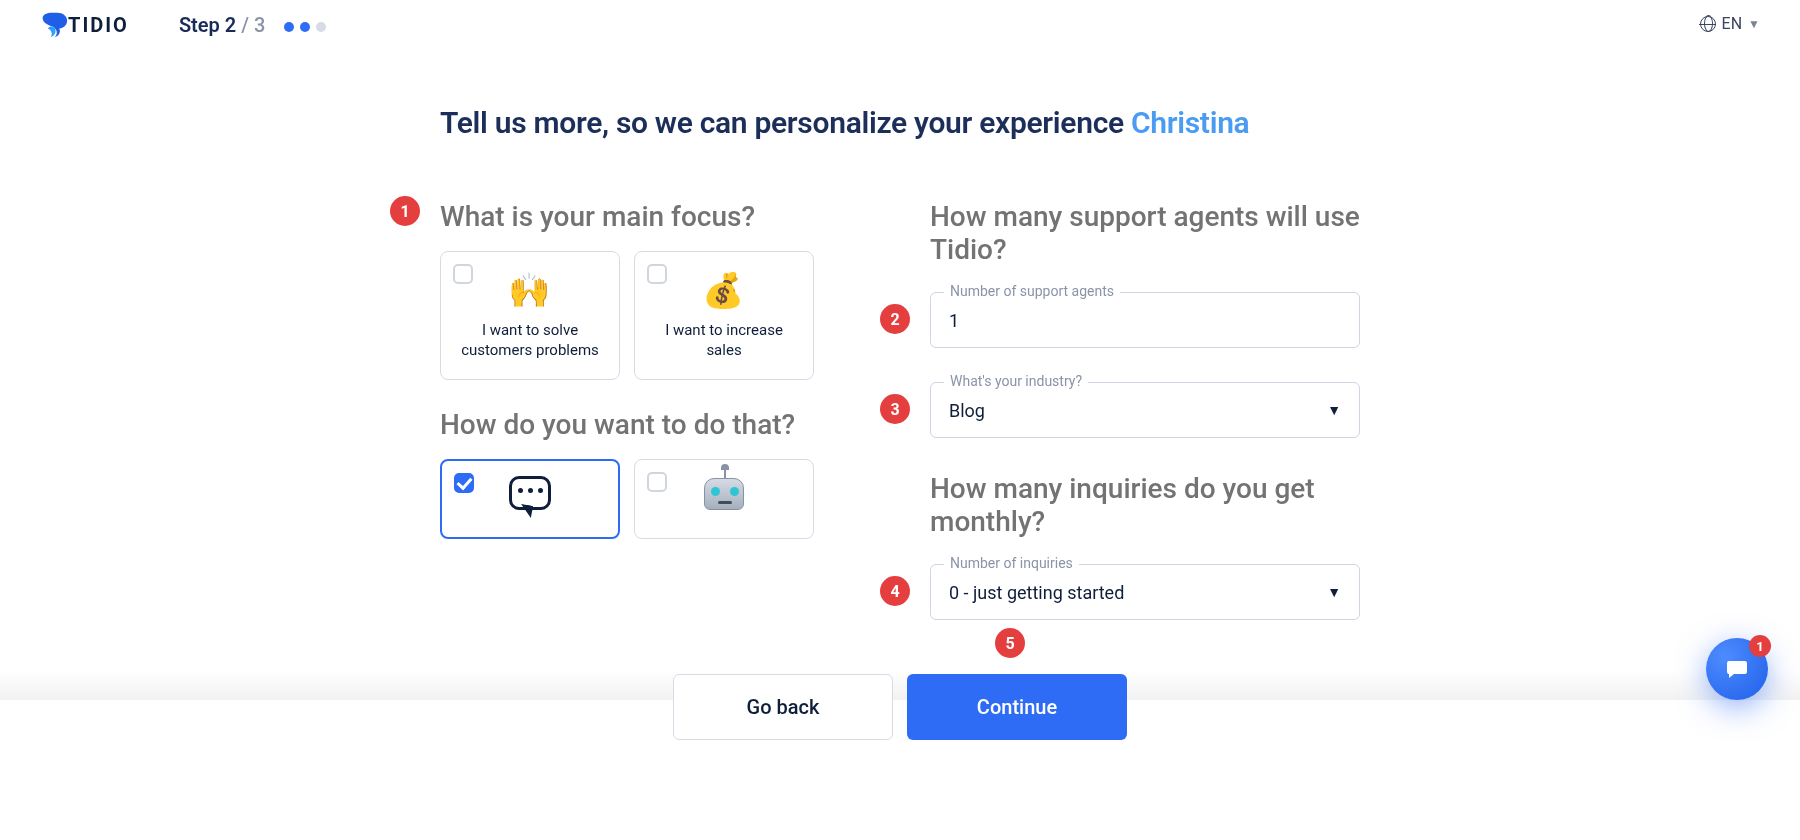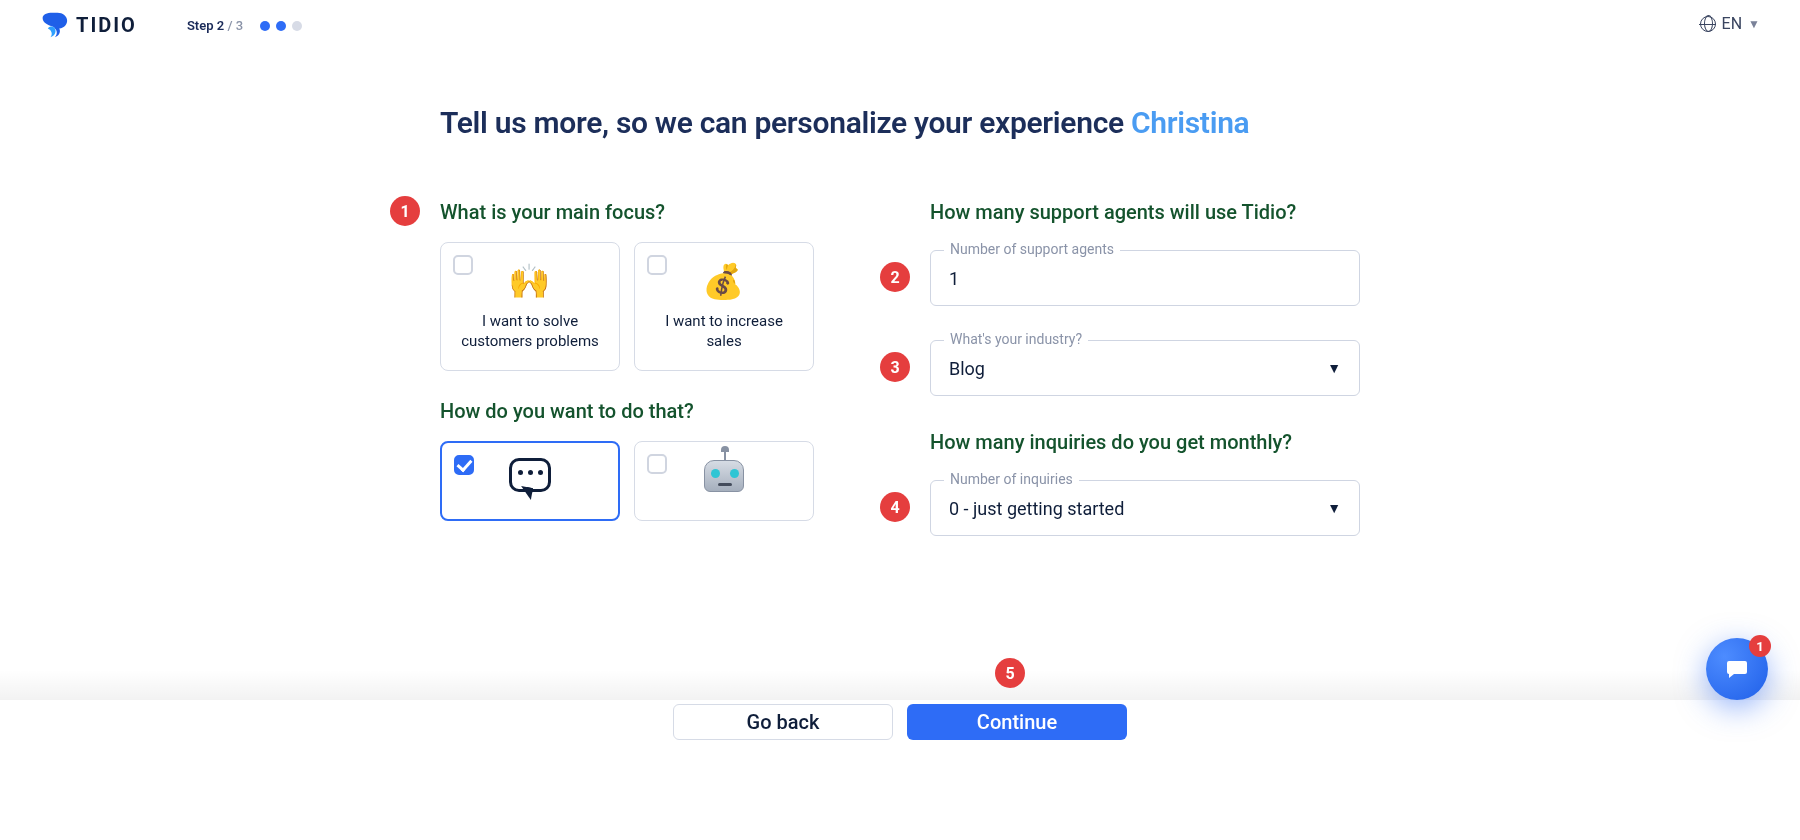--- a/index.html
+++ b/index.html
@@ -1,42 +1,42 @@
 <!DOCTYPE html>
 <html><head>
 <meta charset="utf-8">
 <style>
   * { box-sizing: border-box; margin: 0; padding: 0; font-family: -apple-system, BlinkMacSystemFont, "Segoe UI", Roboto, Arial, sans-serif; }
   body { background: #fff; color: #0f1e3a; width: 1800px; height: 840px; overflow: hidden; position: relative; }
   
   
   .header { display: flex; align-items: center; padding: 0 40px; height: 50px; position: relative; }
-  .logo { display: flex; align-items: center; gap: 8px; font-weight: 700; font-size: 20px; letter-spacing: 2px; }
+  .logo { display: flex; align-items: center; gap: 0; font-weight: 700; font-size: 20px; letter-spacing: 2px; }
   .logo-mark { width: 28px; height: 28px; position: relative; }
   .logo-mark svg { width: 100%; height: 100%; }
-  .step { margin-left: 50px; font-size: 13px; font-weight: 600; color: #1b2b59; }
+  .step { margin-left: 50px; font-size: 20px; font-weight: 600; color: #1b2b59; }
   .step .total { color: #8a93a8; font-weight: 500; }
   .dots { display: inline-flex; gap: 6px; margin-left: 14px; vertical-align: middle; }
   .dot { width: 10px; height: 10px; border-radius: 50%; background: #d7dbe6; }
   .dot.on { background: #2e6cf6; }
   .lang { position: absolute; right: 40px; top: 14px; display: flex; align-items: center; gap: 6px; color: #3a4560; font-size: 16px; cursor: pointer; }
   .lang .caret { font-size: 12px; color: #7a8299; }
   .globe-icon { width: 16px; height: 16px; border: 1.6px solid #3a4560; border-radius: 50%; position: relative; }
   .globe-icon::before { content: ""; position: absolute; left: 50%; top: -1.5px; bottom: -1.5px; width: 7px; margin-left: -3.5px; border: 1.6px solid #3a4560; border-radius: 50%; }
   .globe-icon::after { content: ""; position: absolute; left: -1.5px; right: -1.5px; top: 50%; height: 0; border-top: 1.6px solid #3a4560; }
 
   
   .main { width: 920px; margin: 55px auto 0; }
   .title { font-size: 30px; font-weight: 600; color: #1c2e5a; letter-spacing: -0.3px; }
   .title .name { color: #4a9cf2; }
   
   .grid { display: flex; gap: 60px; margin-top: 60px; }
   .col { flex: 1; position: relative; }
   
-  .qlabel { font-size: 20px; font-weight: 500; color: #14532d; margin-bottom: 18px; }
+  .qlabel { font-size: 28px; font-weight: 500; color: #737373; margin-bottom: 18px; }
   
   
   .cards { display: flex; gap: 14px; margin-bottom: 28px; }
   .card { width: 180px; border: 1px solid #d6dbe6; border-radius: 8px; padding: 14px 16px 18px; text-align: center; position: relative; cursor: pointer; background: #fff; }
   .card.selected { border: 2px solid #2e6cf6; padding: 13px 15px 17px; }
   .card .chk { position: absolute; top: 12px; left: 12px; width: 20px; height: 20px; border: 2px solid #d0d5e0; border-radius: 5px; background: #fff; }
   .card.selected .chk { background: #2e6cf6; border-color: #2e6cf6; }
   .card.selected .chk::after { content: ""; position: absolute; left: 4px; top: 0px; width: 6px; height: 11px; border: solid #fff; border-width: 0 3px 3px 0; transform: rotate(42deg); }
   .card .emoji { font-size: 34px; margin: 4px 0 10px; }
   .card .ctext { font-size: 15px; line-height: 1.35; color: #0f1e3a; }
@@ -49,21 +49,21 @@
   .field .caret { font-size: 14px; color: #0f1e3a; }
   .field-block { margin-bottom: 10px; }
   .field-block .qlabel { margin-bottom: 26px; }
 
   
   .marker { position: absolute; width: 30px; height: 30px; border-radius: 50%; background: #e53e3e; color: #fff; font-weight: 700; font-size: 16px; display: flex; align-items: center; justify-content: center; z-index: 5; }
 
   
   .footer-shadow { position: absolute; bottom: 140px; left: 0; right: 0; height: 30px; background: linear-gradient(to top, rgba(0,0,0,0.05), rgba(0,0,0,0)); pointer-events:none; }
   .footer { position: absolute; bottom: 100px; left: 0; right: 0; display: flex; justify-content: center; gap: 14px; }
-  .btn { height: 36px; min-width: 220px; border-radius: 6px; font-size: 20px; font-weight: 500; cursor: pointer; display: flex; align-items: center; justify-content: center; }
+  .btn { height: 66px; min-width: 220px; border-radius: 6px; font-size: 20px; font-weight: 500; cursor: pointer; display: flex; align-items: center; justify-content: center; }
   .btn.secondary { background: #fff; border: 1px solid #d6dbe6; color: #0f1e3a; }
   .btn.primary { background: #2e6cf6; border: none; color: #fff; }
 
   
   .chat-fab { position: absolute; right: 32px; bottom: 140px; width: 62px; height: 62px; border-radius: 50%; background: radial-gradient(circle at 30% 30%, #4d8cff, #1f5fe8); box-shadow: 0 8px 30px rgba(47,108,246,0.5); display:flex; align-items:center; justify-content:center; cursor:pointer; }
   .chat-fab svg { width: 24px; height: 24px; fill: #fff; }
   .badge { position: absolute; top: -3px; right: -3px; width: 22px; height: 22px; border-radius: 50%; background: #e53e3e; color: #fff; font-size: 13px; font-weight: 700; display:flex; align-items:center; justify-content:center; }
 
   
   .robot-face { width: 40px; height: 32px; background: linear-gradient(#d6dce4,#a5afbd); border-radius: 10px 10px 6px 6px; position: relative; margin: 4px auto 10px; border:1px solid #8892a3;}

